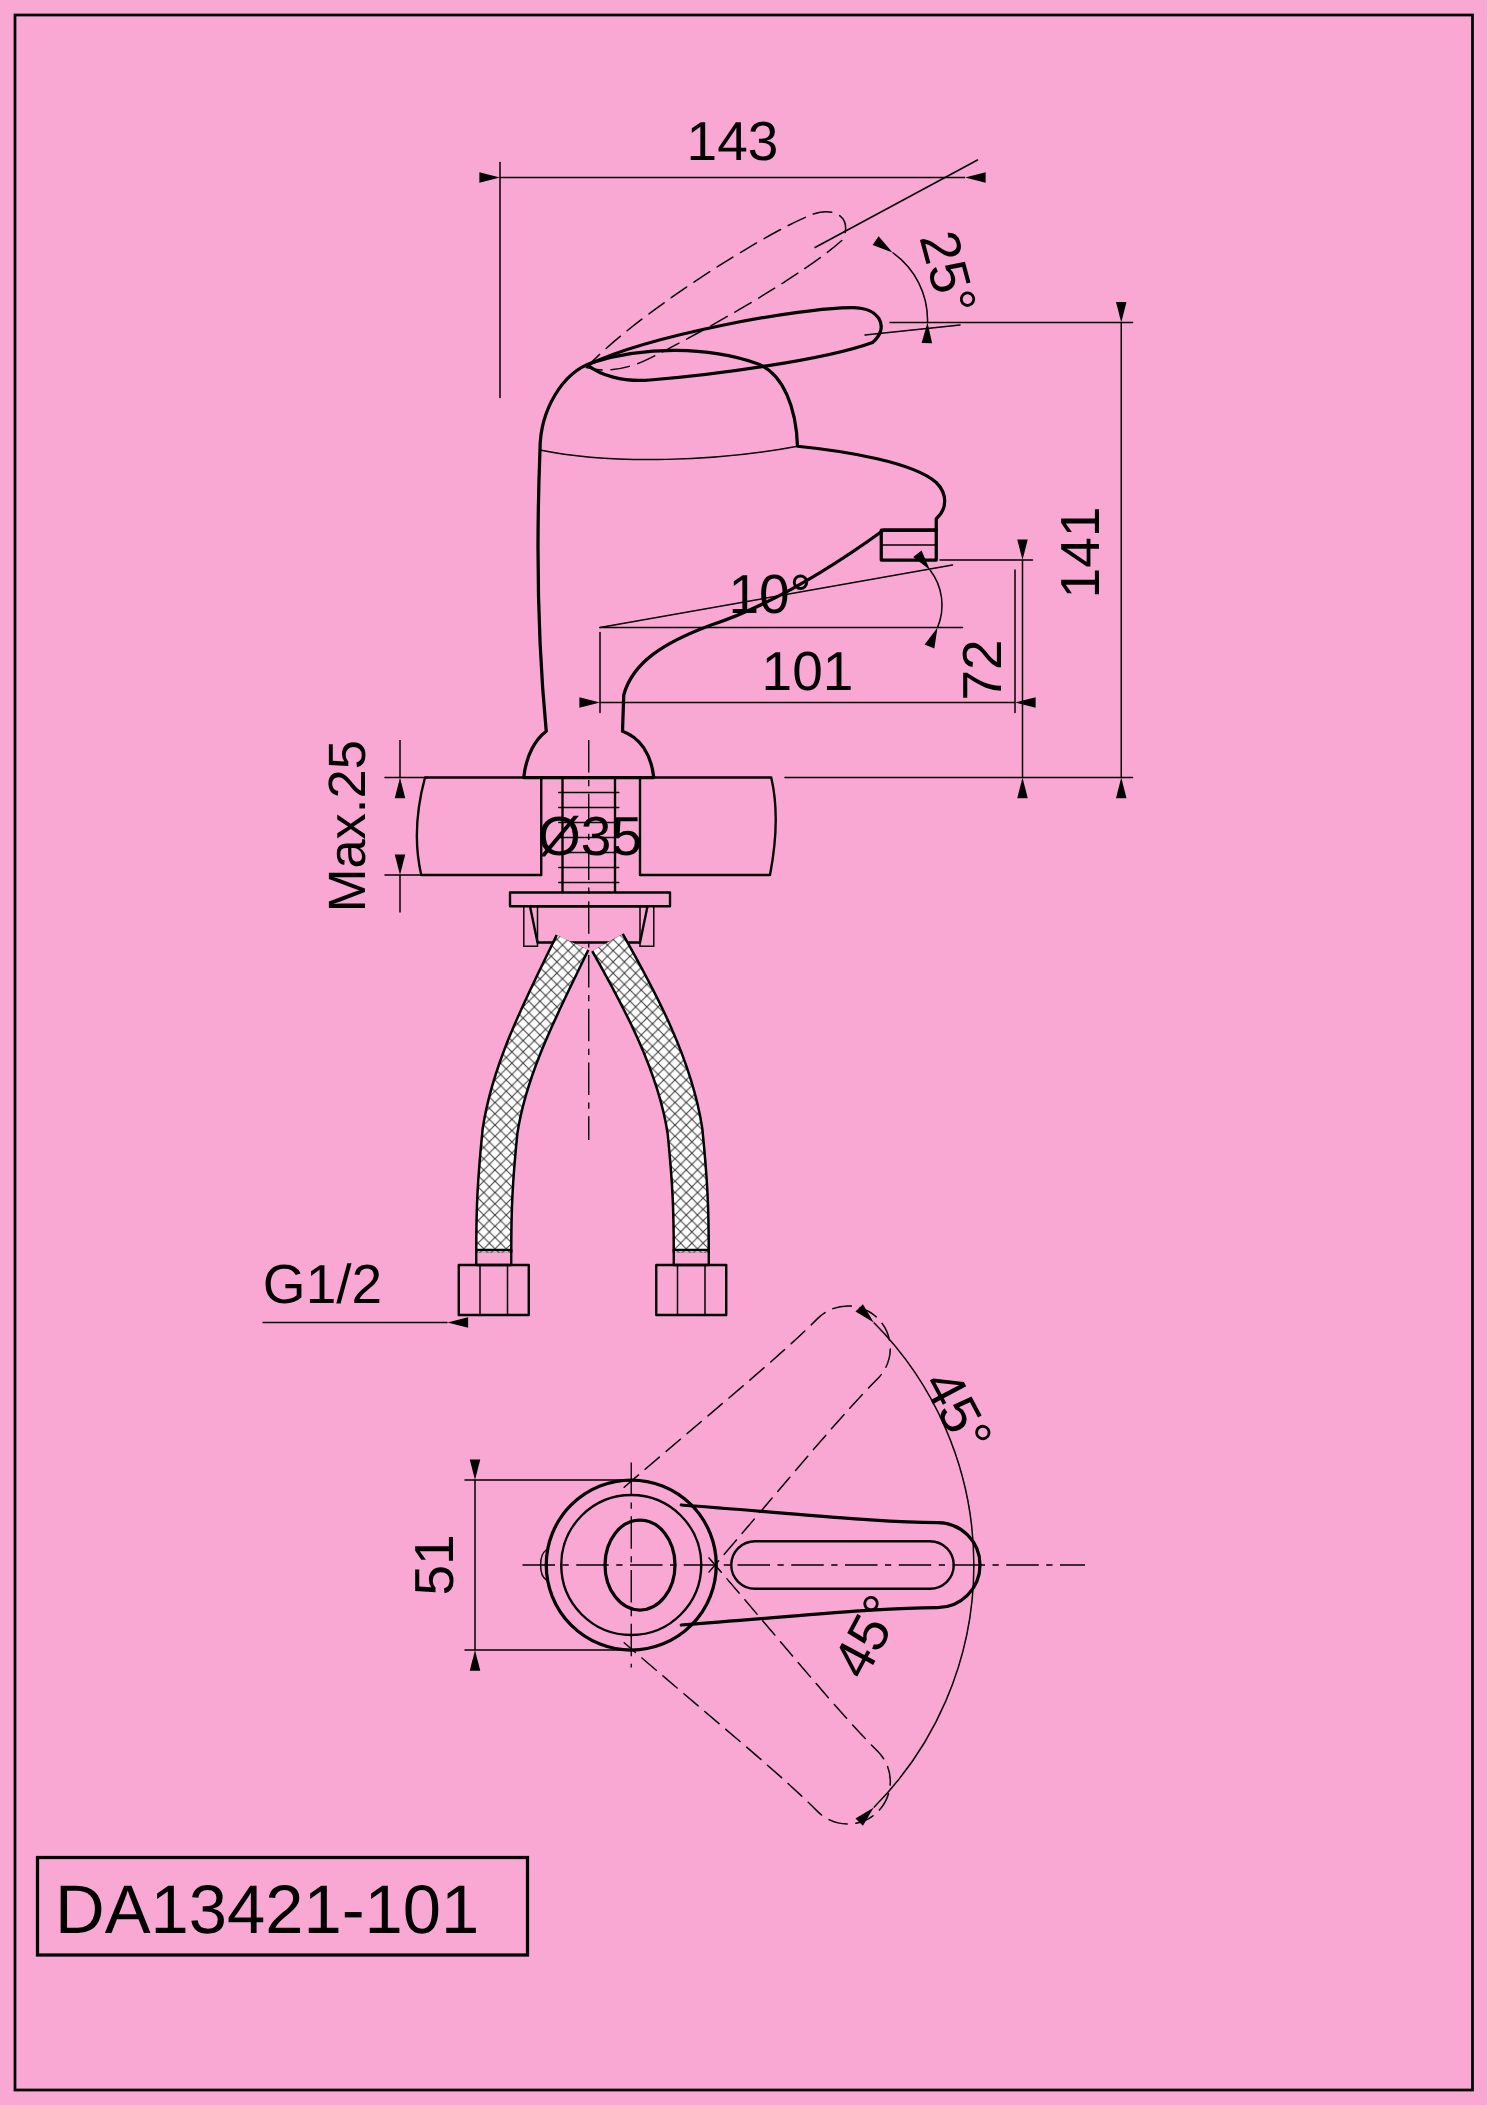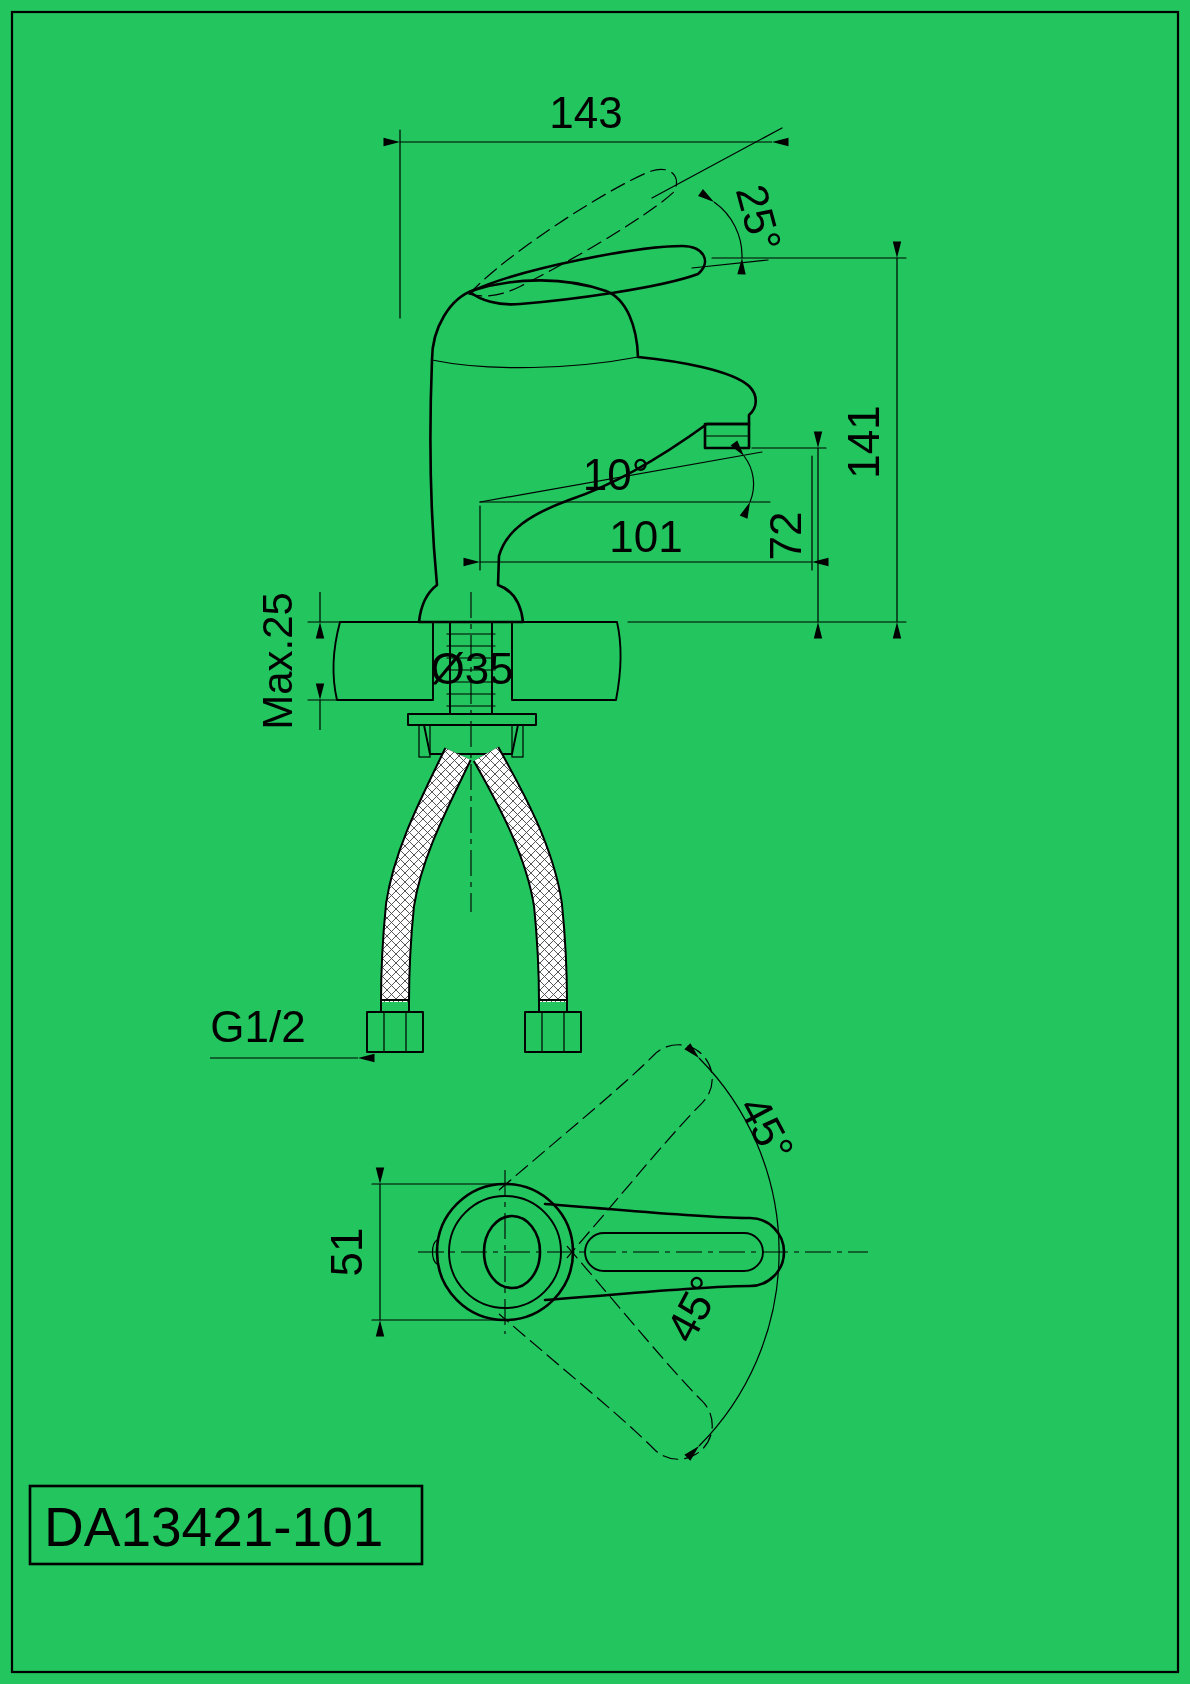--- a/index.html
+++ b/index.html
@@ -1,17 +1,17 @@
 <!DOCTYPE html>
 <html><head>
 <meta charset="utf-8">
 <style>
   html,body{margin:0;padding:0;background:#e8e8e8;}
   .page{
-    width:1190px;height:1684px;background:#22c55e;position:relative;margin:0 auto;
+    width:1190px;height:1684px;background:#f9a8d4;position:relative;margin:0 auto;
     font-family:"Liberation Sans", sans-serif;
   }
   svg{display:block;}
   .thick{stroke:#000;stroke-width:2.6;fill:none;stroke-linejoin:round;stroke-linecap:round}
   .mid{stroke:#000;stroke-width:1.9;fill:none;stroke-linejoin:round}
   .thin{stroke:#000;stroke-width:1.2;fill:none;stroke-linecap:round}
   .dashA{stroke-dasharray:15 7}
   .center-line{stroke:#000;stroke-width:1.1;fill:none;stroke-dasharray:26 6 5 6}
   .dim{stroke:#000;stroke-width:1.2;fill:none}
   .dim-text{font-family:"Liberation Sans",sans-serif;font-size:44px;fill:#000}

